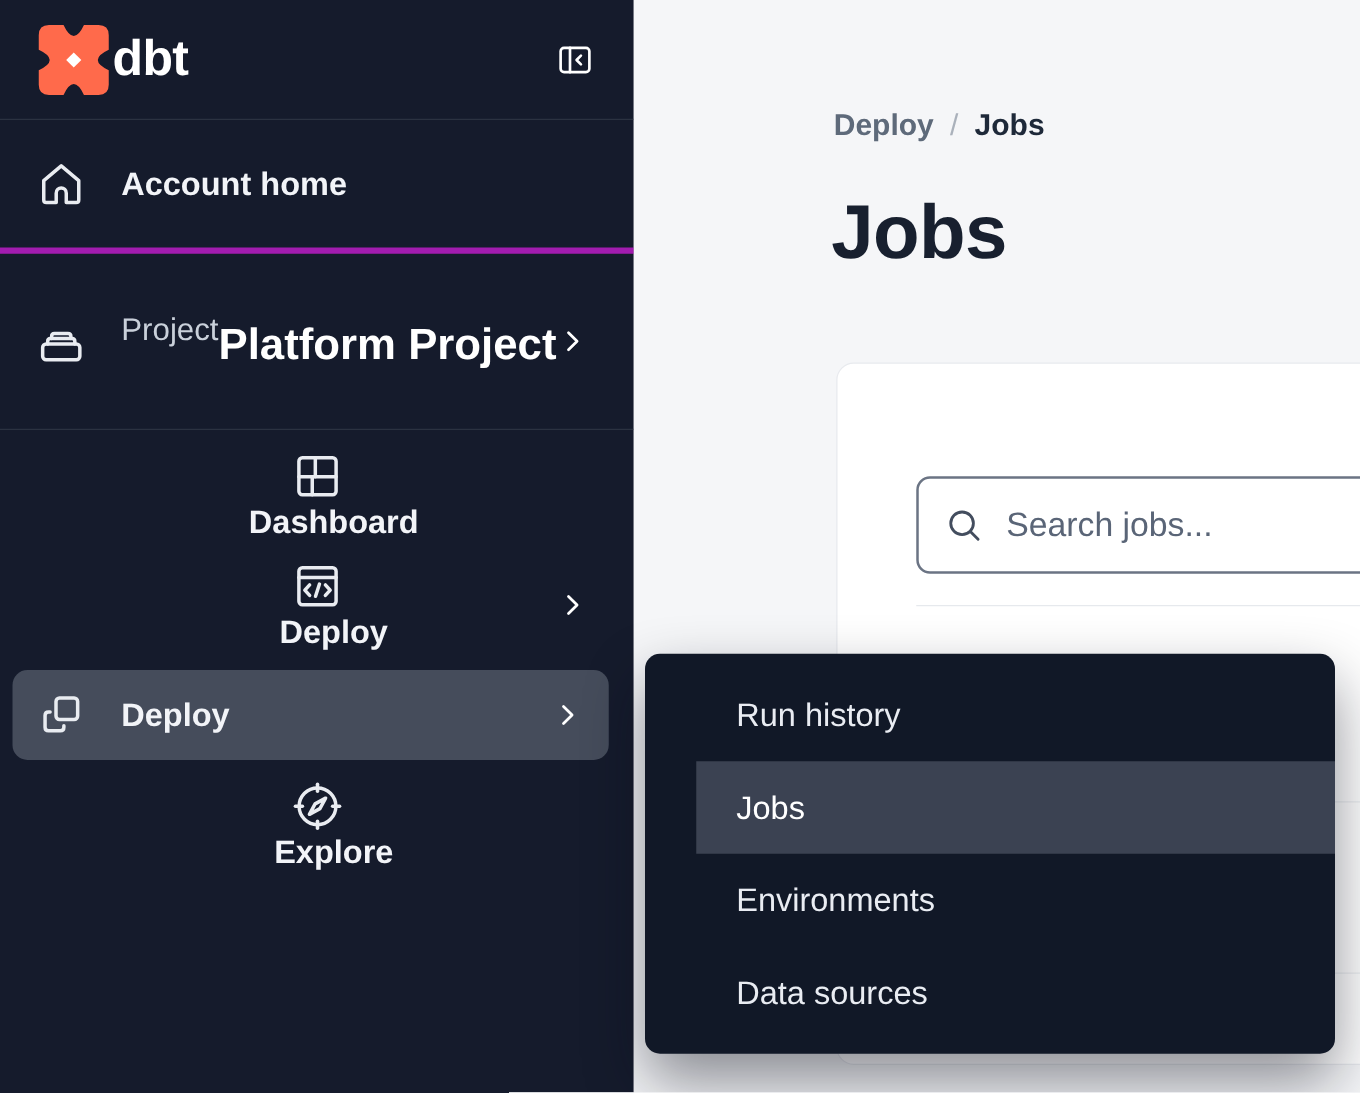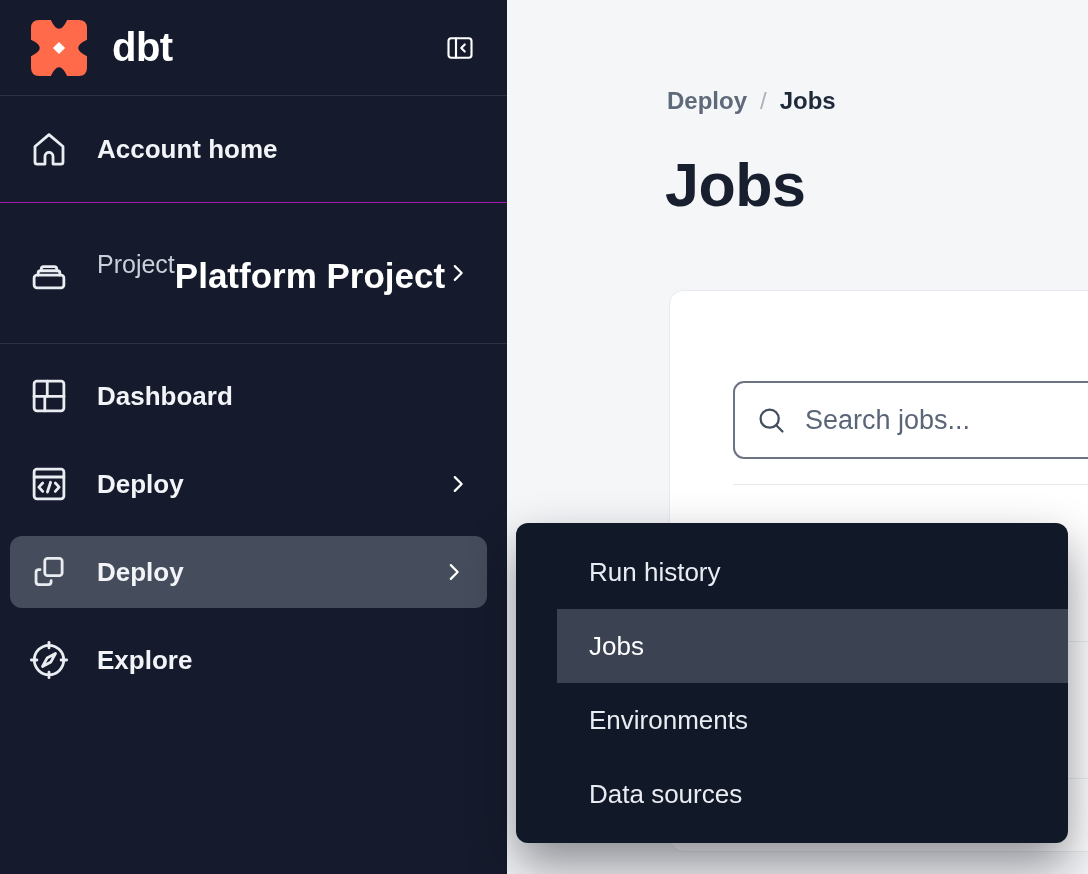--- a/index.html
+++ b/index.html
@@ -13,38 +13,38 @@
   .sidebar{
     position:absolute;left:0;top:0;width:507px;height:874px;
     background:#151B2C;color:#F2F4F8;
   }
   .logo-row{
     height:96px;display:flex;align-items:center;padding:0 30px;
     border-bottom:1px solid #2B3241;
   }
   .logo-mark{width:58px;height:56px;display:block;}
   .logo-text{
-    font-size:40px;font-weight:700;color:#FFFFFF;margin-left:24px;
+    font-size:40px;font-weight:700;color:#FFFFFF;margin-left:2px;
     letter-spacing:-0.5px;
   }
   .collapse-btn{
     margin-left:auto;background:none;border:none;padding:0;cursor:pointer;
     display:flex;align-items:center;
   }
   .srow{
     position:relative;display:flex;align-items:center;padding:0 28px;
   }
   .srow .icon{width:42px;height:42px;flex:0 0 42px;display:flex;align-items:center;}
   .srow .icon svg{width:42px;height:42px;}
   .srow .label{
     margin-left:27px;font-size:26px;font-weight:700;color:#F2F4F8;
   }
-  .row-account{height:107px;border-bottom:1px solid #a21caf;align-items:center;}
+  .row-account{height:107px;border-bottom:5px solid #a21caf;align-items:center;}
   .row-project{height:141px;border-bottom:1px solid #2B3241;}
-  .row-plain{height:72px;margin-top:16px;}
+  .row-plain{height:72px;margin-top:16px;flex-direction:column;}
   .two-line{margin-left:27px;display:flex;}
   .proj-label{font-size:25px;font-weight:400;color:#C9D0DA;line-height:1.2;}
   .proj-name{font-size:35px;font-weight:700;color:#FFFFFF;line-height:1.2;margin-top:6px;}
   .chev{position:absolute;right:38px;top:50%;transform:translateY(-50%);display:flex;}
   .chev svg{width:22px;height:22px;}
   .row-deploy{
     height:72px;margin:16px 20px 0 10px;border-radius:12px;
     background:#454C5B;padding-left:18px;padding-right:0;
   }
   .row-deploy .chev{right:22px;}

